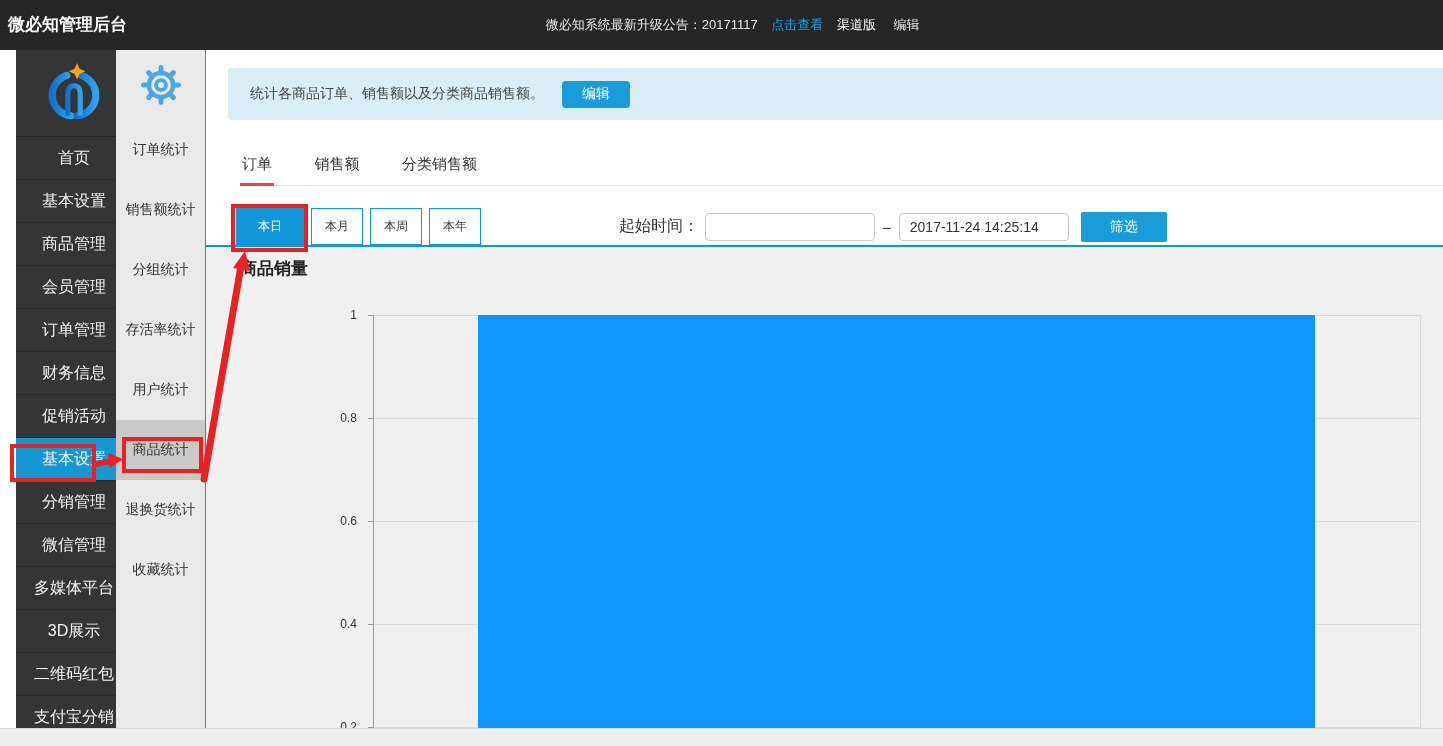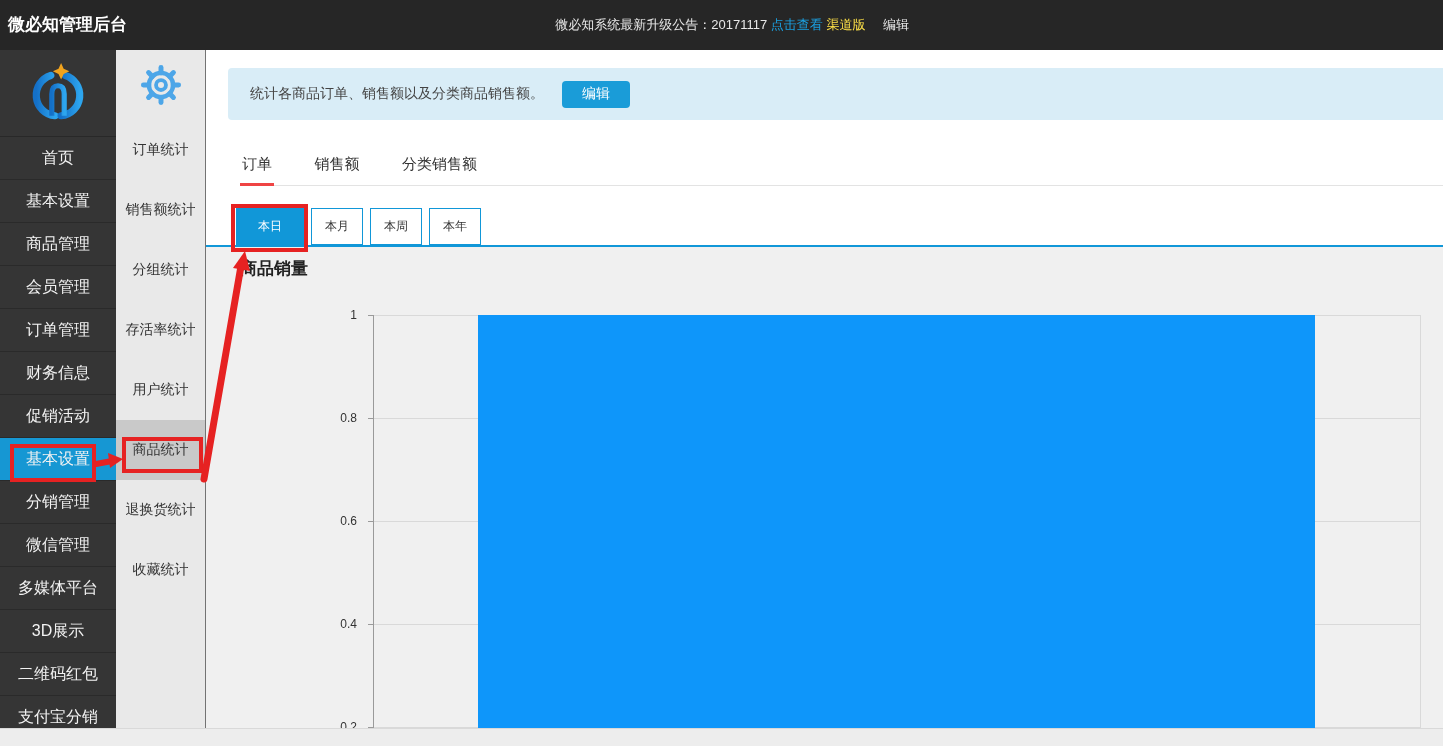--- a/index.html
+++ b/index.html
@@ -3,26 +3,26 @@
 <meta charset="utf-8">
 <style>
   * { margin:0; padding:0; box-sizing:border-box; }
   html,body { width:1443px; height:746px; overflow:hidden; }
   body { position:relative; font-family:"Liberation Sans","DejaVu Sans",sans-serif; background:#fff; }
 
   
   .topbar { position:absolute; left:0; top:0; width:1443px; height:50px; background:#262626; z-index:30; }
   .topbar-title { position:absolute; left:8px; top:0; line-height:50px; color:#fff; font-size:17px; font-weight:bold; }
   .topbar-center { position:absolute; left:50%; top:0; transform:translateX(-47%); white-space:nowrap; line-height:50px; font-size:13px; color:#e8e8e8; }
-  .topbar-center .ann-link { color:#1ba0e0; cursor:pointer; margin:0 0; }
-  .topbar-center .ann-channel { color:#fde047; margin-right:14px; }
+  .topbar-center .ann-link { color:#1ba0e0; cursor:pointer; margin:0 10px; }
+  .topbar-center .ann-channel { color:#ffffff; margin-right:14px; }
   .topbar-center .ann-edit { color:#e8e8e8; cursor:pointer; }
 
   
-  .sidebar { position:absolute; left:0; top:50px; width:116px; height:696px; background:#353535; z-index:20; }
+  .sidebar { position:absolute; left:16px; top:50px; width:116px; height:696px; background:#353535; z-index:20; }
   .logo-box { height:87px; display:flex; align-items:center; justify-content:center; border-bottom:1px solid #282828; }
   .nav-item { height:43px; line-height:42px; text-align:center; color:#f2f2f2; font-size:16px; border-bottom:1px solid #2a2a2a; cursor:pointer; }
   .nav-item.active { background:#1697d3; }
 
   
   .subsidebar { position:absolute; left:116px; top:50px; width:90px; height:696px; background:#e9e9e9; border-right:1px solid #737373; z-index:20; }
   .gear-box { height:70px; display:flex; align-items:center; justify-content:center; }
   .sub-item { height:60px; display:flex; align-items:center; justify-content:center; font-size:14px; color:#333; cursor:pointer; }
   .sub-item.active { background:#c9c9c9; }
 
@@ -151,20 +151,27 @@
     <span class="tab">分类销售额</span>
   </div>
 
   <div class="filter-row">
     <div class="range-btns">
       <button class="range-btn active">本日</button>
       <button class="range-btn">本月</button>
       <button class="range-btn">本周</button>
       <button class="range-btn">本年</button>
     </div>
+    <div class="time-group">
+      <span class="time-label">起始时间：</span>
+      <input class="time-input" value="" style="">
+      <span class="time-dash">–</span>
+      <input class="time-input" value="2017-11-24 14:25:14" style="">
+      <button class="btn-blue filter-btn">筛选</button>
+    </div>
   </div>
 
   <div class="content-area">
     <div class="chart-title">商品销量</div>
 
     <div class="grid-line" style="top:68px"></div>
     <div class="grid-line" style="top:171px"></div>
     <div class="grid-line" style="top:274px"></div>
     <div class="grid-line" style="top:377px"></div>
     <div class="grid-line" style="top:480px"></div>

